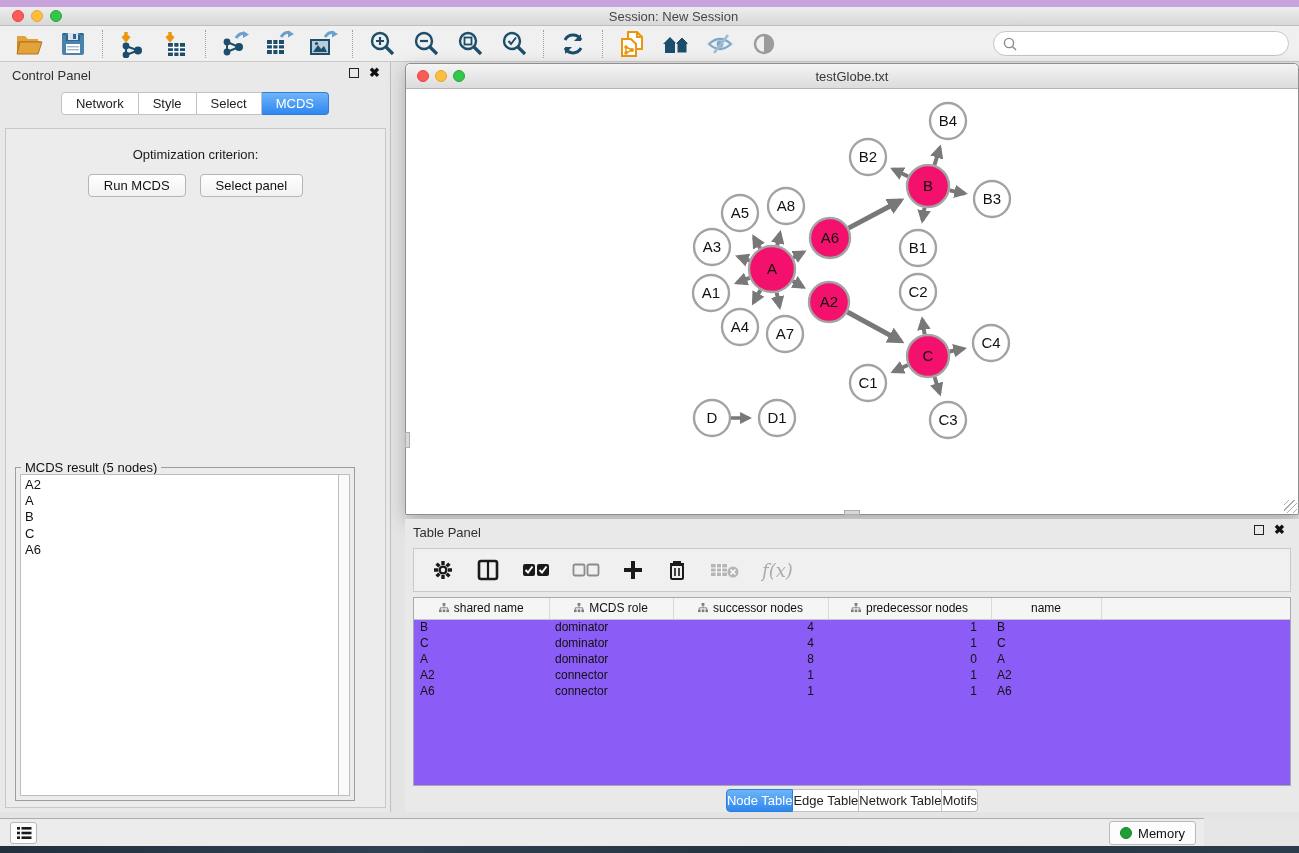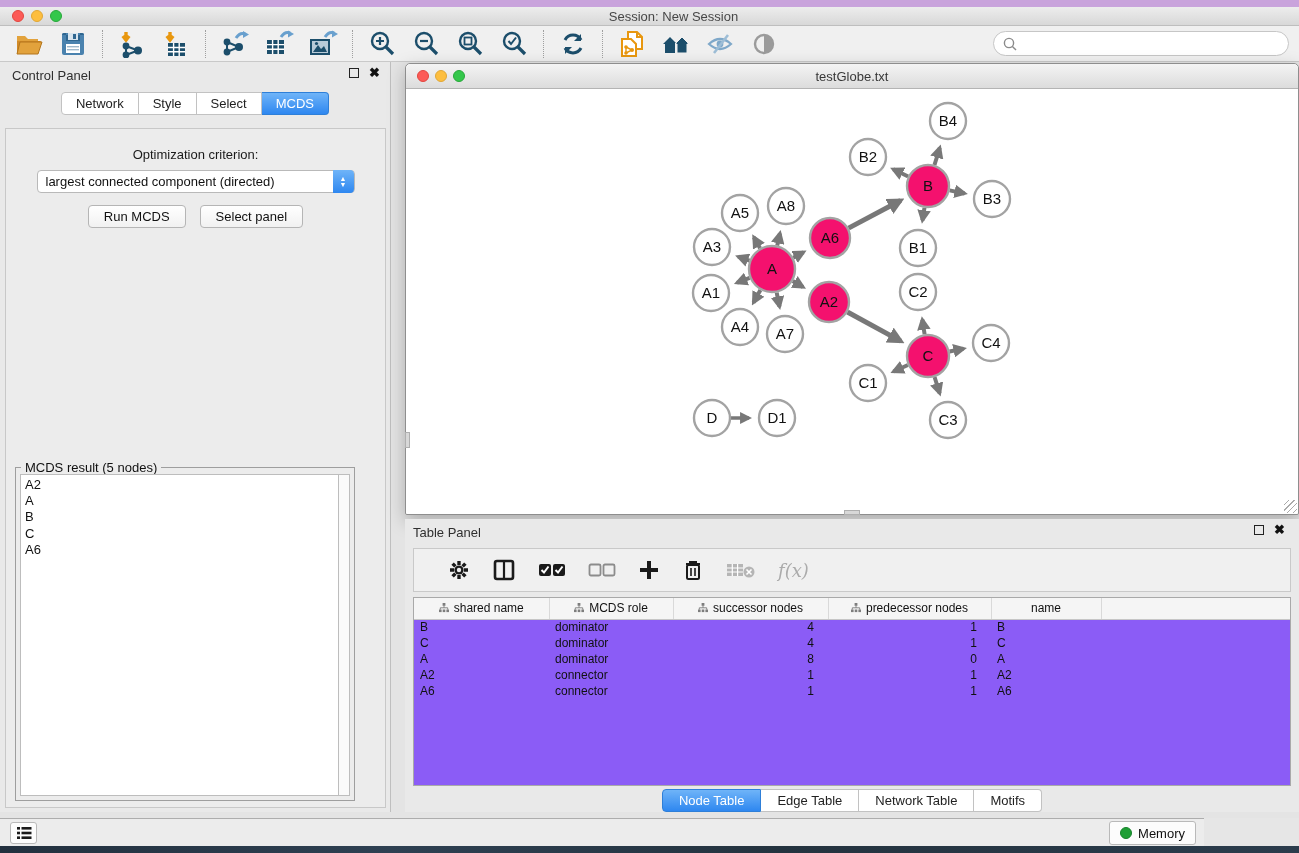--- a/index.html
+++ b/index.html
@@ -81,36 +81,36 @@
   .net-titlebar .net-title { position:absolute; left:0; right:0; top:5px; text-align:center; font-size:13px; color:#383838; }
   .net-canvas { position:relative; width:100%; height:425px; background:#fff; border-radius:0 0 2px 2px; overflow:hidden; }
   .corner-grip { position:absolute; right:1px; bottom:1px; width:13px; height:13px;
     background:repeating-linear-gradient(135deg, transparent 0 3px, #AAA 3px 4px); }
   .edge-grip-left { position:absolute; left:-1px; top:368px; width:5px; height:16px; background:#D8D8D8; border:1px solid #AFAFAF; }
   .edge-grip-bottom { position:absolute; left:438px; bottom:-1px; width:16px; height:5px; background:#D8D8D8; border:1px solid #AFAFAF; }
 
   
   .table-panel { position:absolute; left:405px; top:457px; width:894px; height:293px; background:#E9E9E9; }
   .tp-toolbar { position:absolute; left:8px; top:29px; width:878px; height:44px; background:#F0F0F0;
-    border:1px solid #C9C9C9; display:flex; align-items:center; gap:22px; padding-left:34px; }
+    border:1px solid #C9C9C9; display:flex; align-items:center; gap:22px; padding-left:18px; }
   .tp-btn { display:flex; align-items:center; justify-content:center; }
   .fx-label { font-family:"DejaVu Serif", serif; font-style:italic; font-size:18px; color:#ABABAB; }
 
   .node-table-wrap { position:absolute; left:8px; top:78px; width:878px; height:189px; background:#8b5cf6;
     border:1px solid #A9A9A9; overflow:hidden; }
   table.node-table { border-collapse:collapse; width:100%; font-size:12px; color:#111; table-layout:fixed; }
   table.node-table th { height:21px; background:#F5F5F5; border-bottom:1px solid #C6C6C6; border-right:1px solid #D9D9D9;
     font-weight:normal; font-size:12px; color:#111; text-align:center; position:relative; }
   table.node-table th .th-inner { display:flex; align-items:center; justify-content:center; gap:5px; }
   table.node-table td { height:16px; padding:0 6px; white-space:nowrap; overflow:hidden; }
   td.al { text-align:left; } td.ar { text-align:right; padding-right:14px !important; }
 
   .tp-tabs { position:absolute; left:0; right:0; top:270px; display:flex; justify-content:center; }
   .seg-tab { font-size:13px; color:#222; background:#fff; border:1px solid #C2C2C2; border-left:none;
-    padding:3px 16px; }
+    padding:3px 0; }
   .seg-tab:first-child { border-left:1px solid #C2C2C2; border-radius:4px 0 0 4px; }
   .seg-tab:last-child { border-radius:0 4px 4px 0; }
   .seg-tab.active { background:linear-gradient(#6FB4F8,#2E87F0); border-color:#2E7FD8; color:#fff; }
 
   
   .status-bar { position:absolute; left:0; top:818px; width:1204px; height:28px; background:#ECECEC;
     border-top:1px solid #ADADAD; }
   .list-btn { position:absolute; left:10px; top:3px; width:27px; height:22px; background:#FCFCFC;
     border:1px solid #B9B9B9; border-radius:3px; display:flex; align-items:center; justify-content:center; }
   .memory-btn { position:absolute; right:8px; top:2px; height:24px; background:#FCFCFC; border:1px solid #B9B9B9;
@@ -303,27 +303,20 @@
         </span>
       </div>
       <div class="cp-tabs" id="cp-tabs">
           <span class="cp-tab">Network</span>
           <span class="cp-tab">Style</span>
           <span class="cp-tab">Select</span>
           <span class="cp-tab active">MCDS</span>
         </div>
       <div class="cp-content">
         <div class="opt-label">Optimization criterion:</div>
-        <div class="select-box">
-          <span class="sel-text">largest connected component (directed)</span>
-          <span class="stepper">
-              <span>▲</span>
-              <span>▼</span>
-            </span>
-        </div>
         <div class="btn-row">
           <button class="mac-btn">Run MCDS</button>
           <button class="mac-btn">Select panel</button>
         </div>
         <div class="result-group">
           <span class="result-legend">MCDS result (5 nodes)</span>
           <div class="result-list" id="result-list">
               <div class="result-item">A2</div>
               <div class="result-item">A</div>
               <div class="result-item">B</div>

